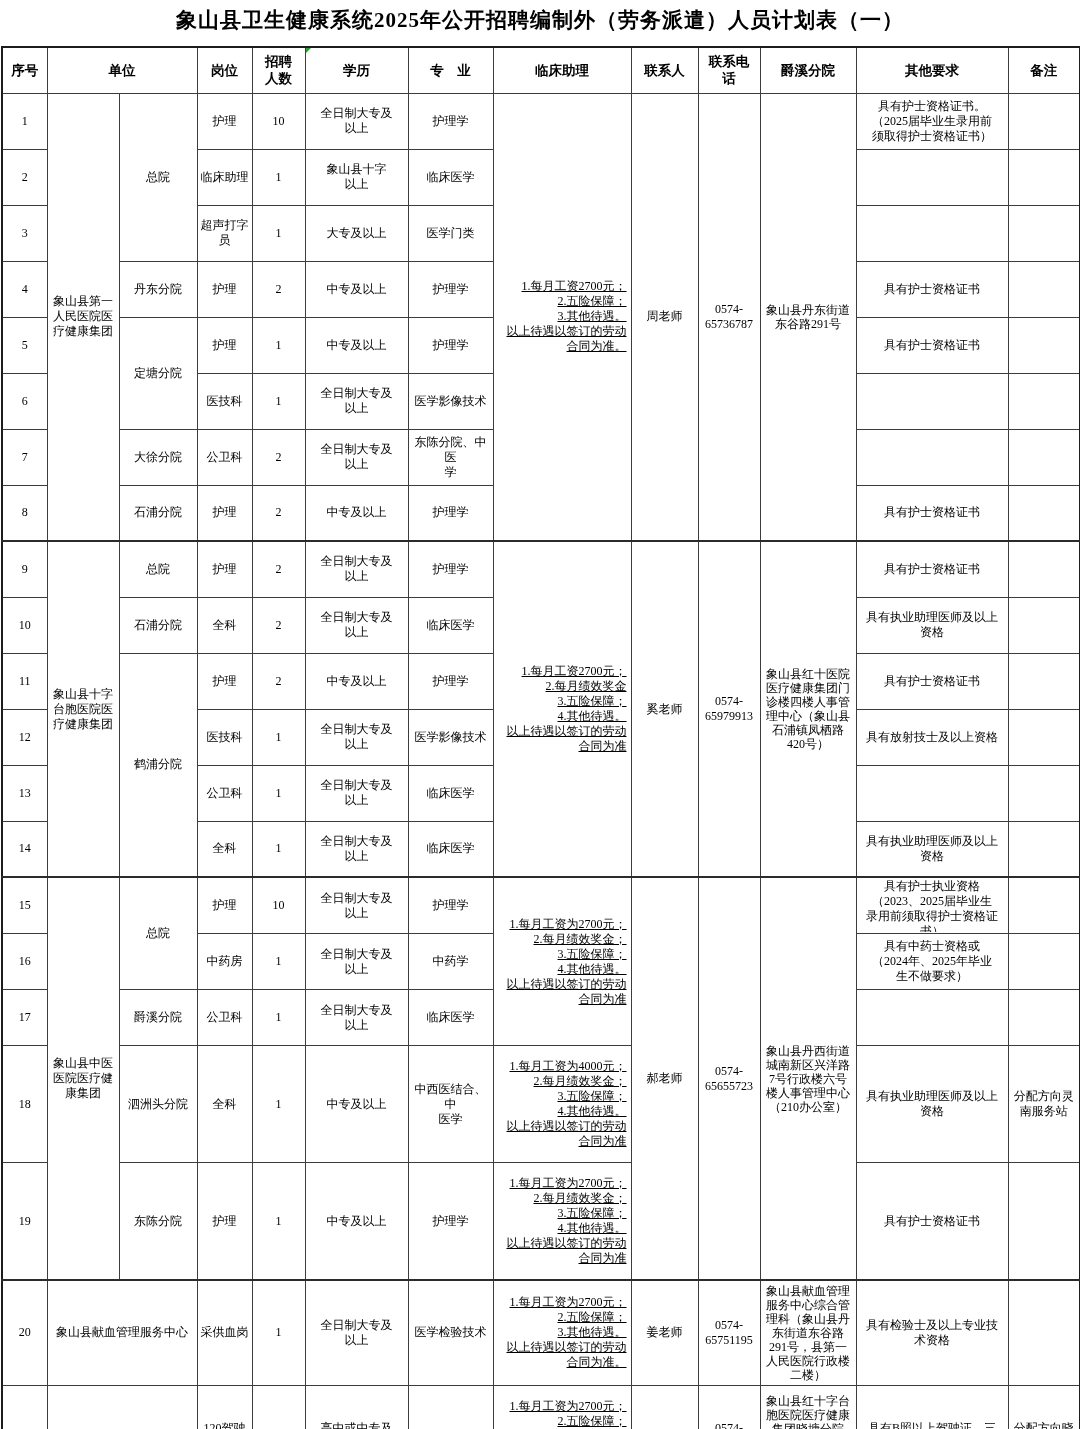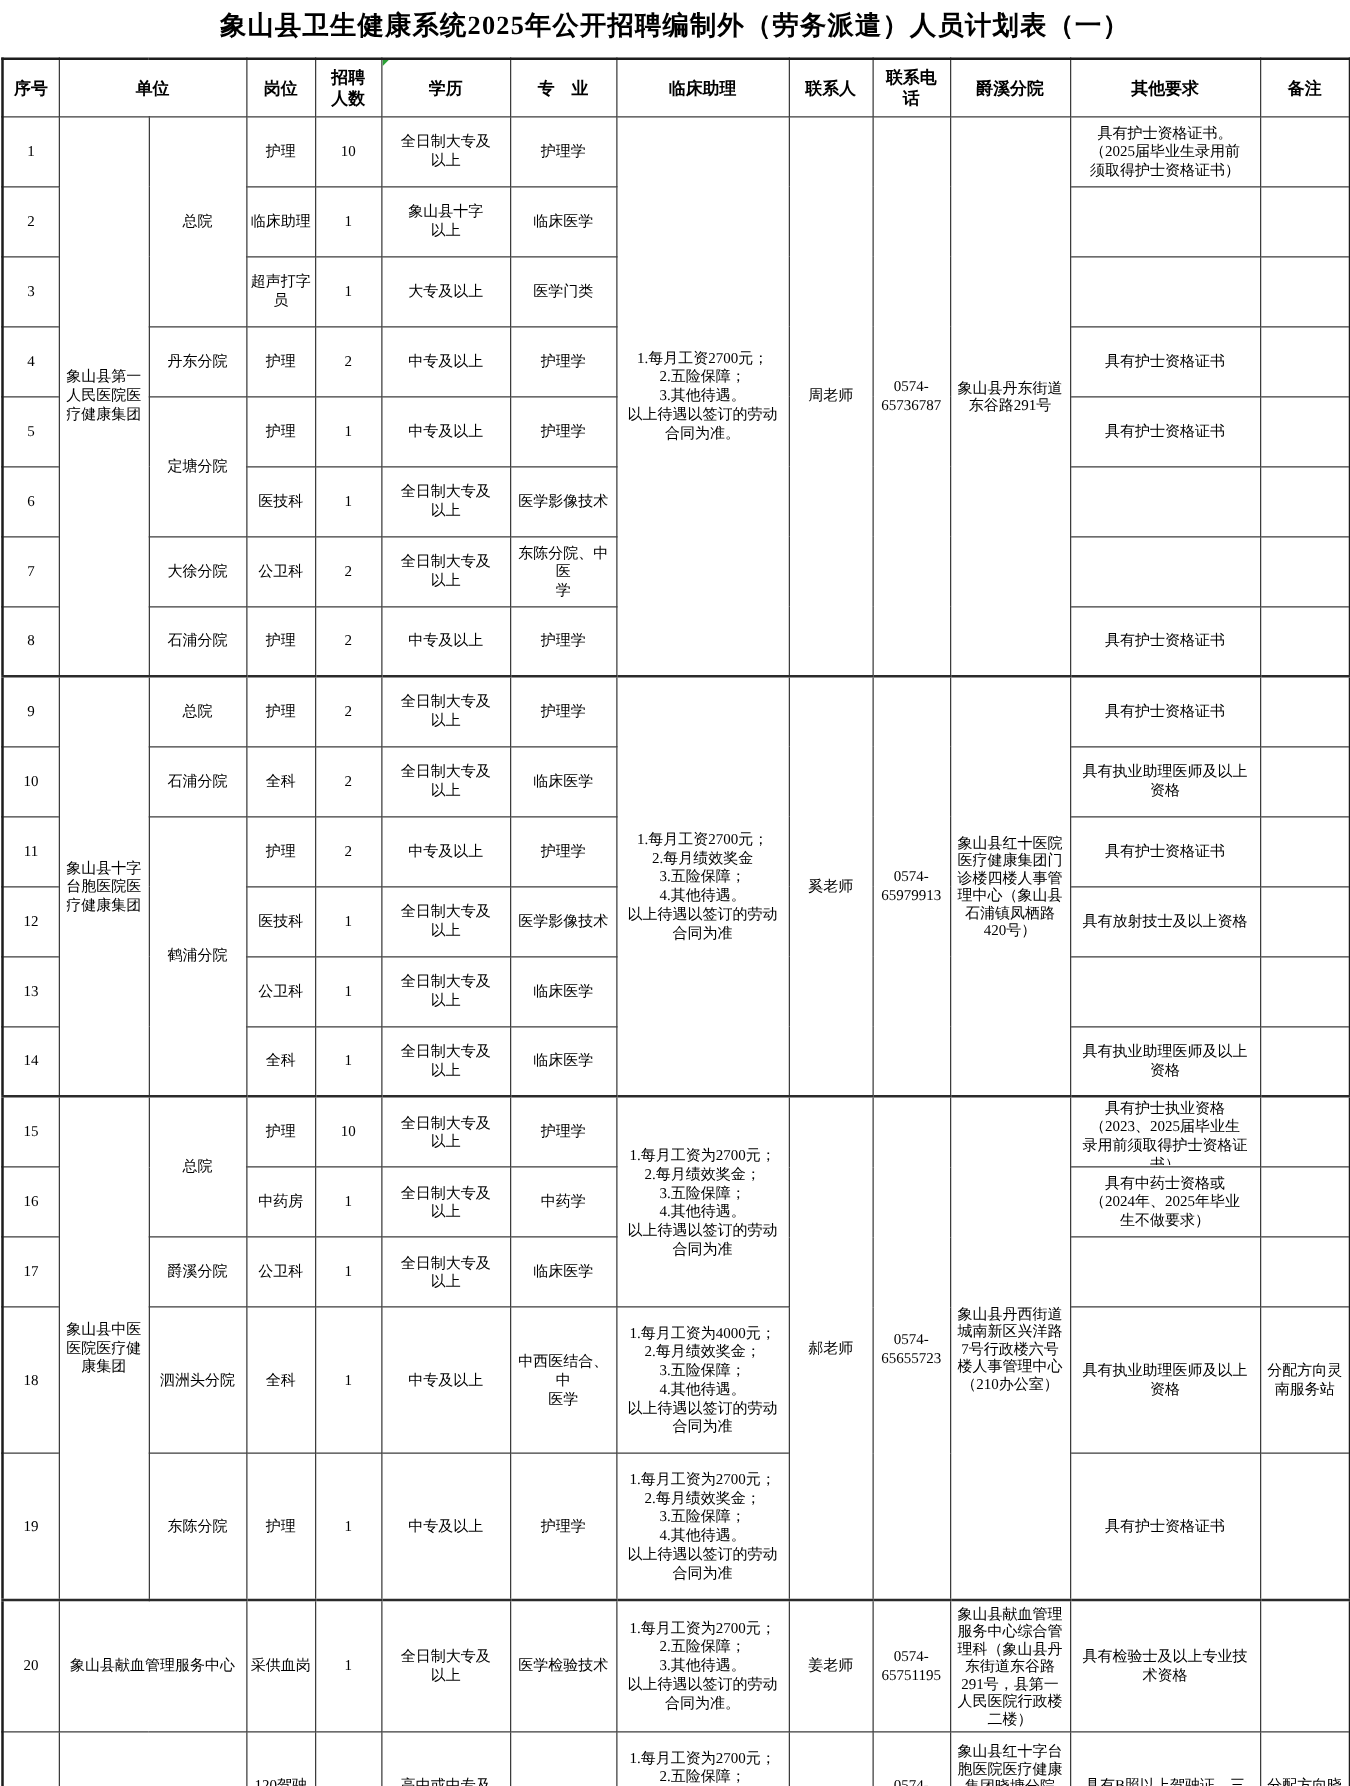--- a/index.html
+++ b/index.html
@@ -5,21 +5,21 @@
   html,body{margin:0;padding:0;background:#ffffff;}
   body{width:1080px;font-family:"Liberation Serif","DejaVu Serif",serif;color:#000;}
   .page-title{height:40px;padding-top:6px;text-align:center;font-size:21px;font-weight:bold;
               letter-spacing:1px;font-family:"Liberation Serif","DejaVu Serif",serif;}
   table{border-collapse:collapse;table-layout:fixed;width:1078px;margin-left:1px;
         border:2px solid #1d1d1d;}
   th,td{border:1px solid #3c3c3c;text-align:center;vertical-align:middle;
         padding:1px 3px;font-size:12px;line-height:15px;overflow:hidden;
         word-break:break-all;white-space:pre-line;}
   th{font-size:13.5px;font-weight:bold;line-height:17px;padding:1px 2px;}
-  td.salary{text-align:center;padding:13px 4px;}
+  td.salary{text-align:right;padding:13px 4px;text-decoration:underline;}
   td.addr{line-height:14px;}
   td.other{line-height:15px;}
   tr.rh46{height:46px;margin-top:28px;} tr.rh56{height:56px;} tr.rh93{height:93px;}
   tr.rh90{height:90px;} tr.rh105{height:105px;}
   tr.gsep td{border-top:2.5px solid #2b2b2b;}
   .clip{max-height:53px;overflow:hidden;display:block;}
   th.rel{position:relative;}
   .flag{position:absolute;top:0;left:0;width:0;height:0;
         border-top:5px solid #2ba135;border-right:5px solid transparent;}
 </style>

